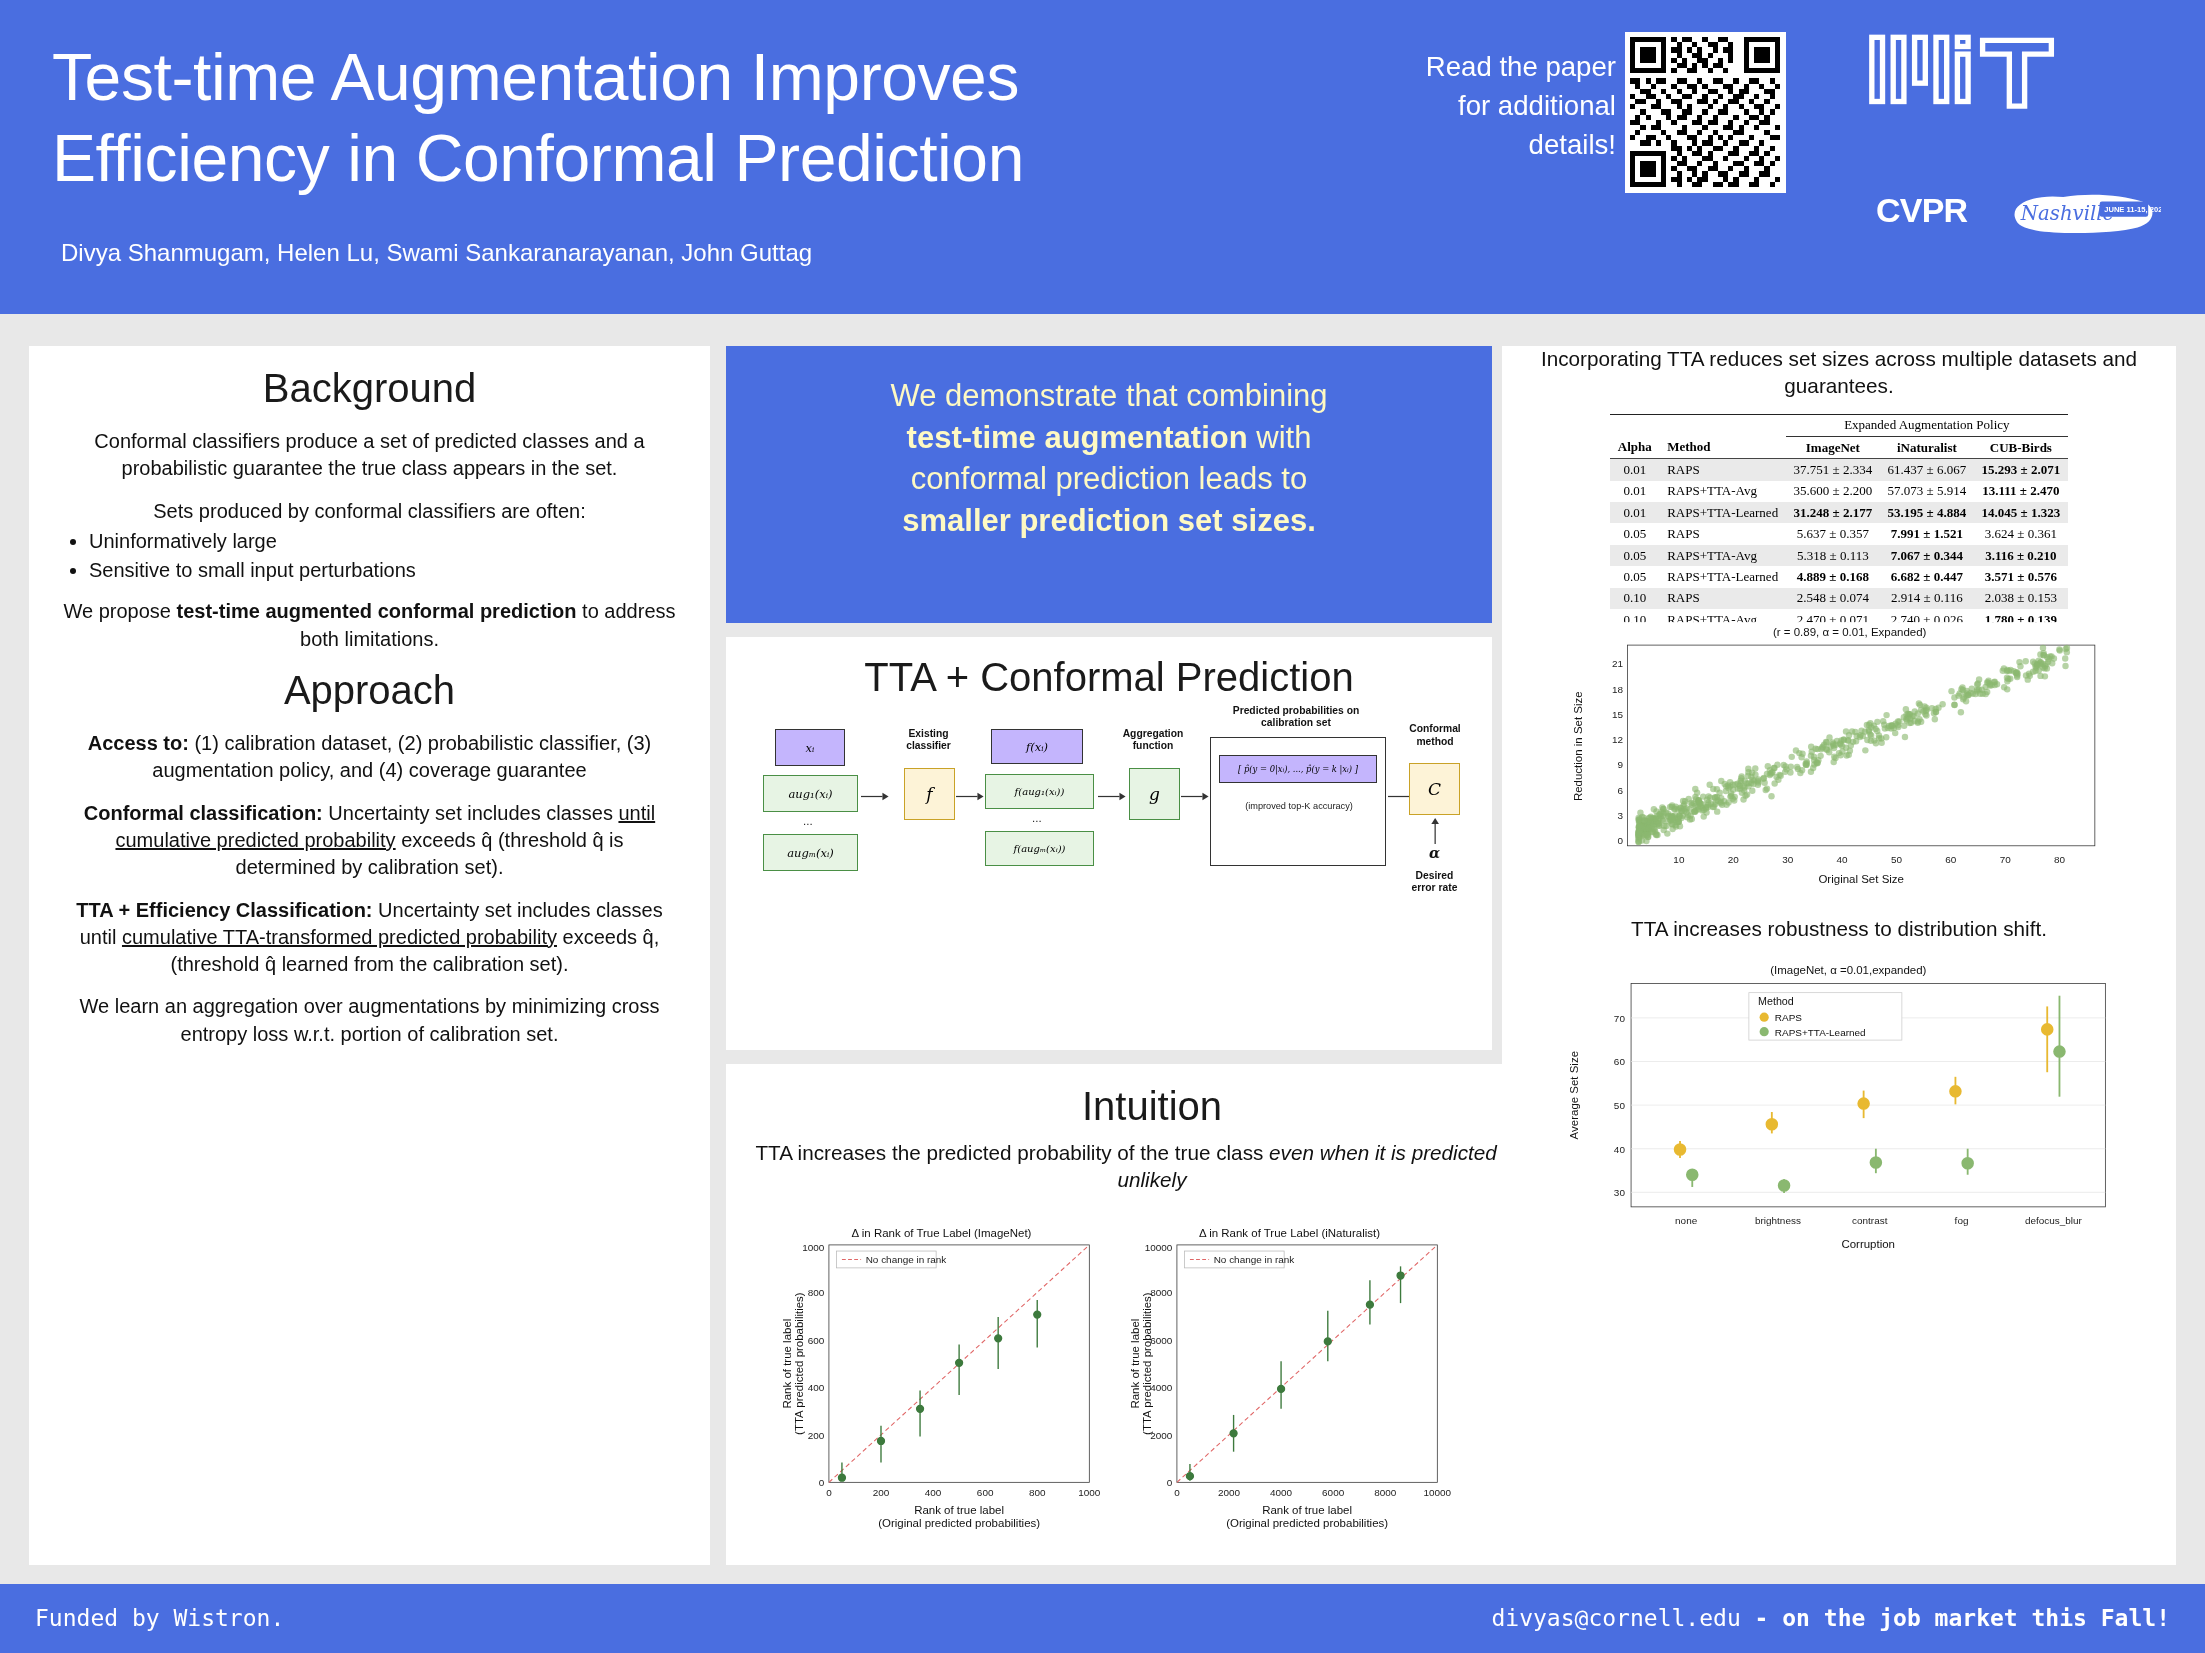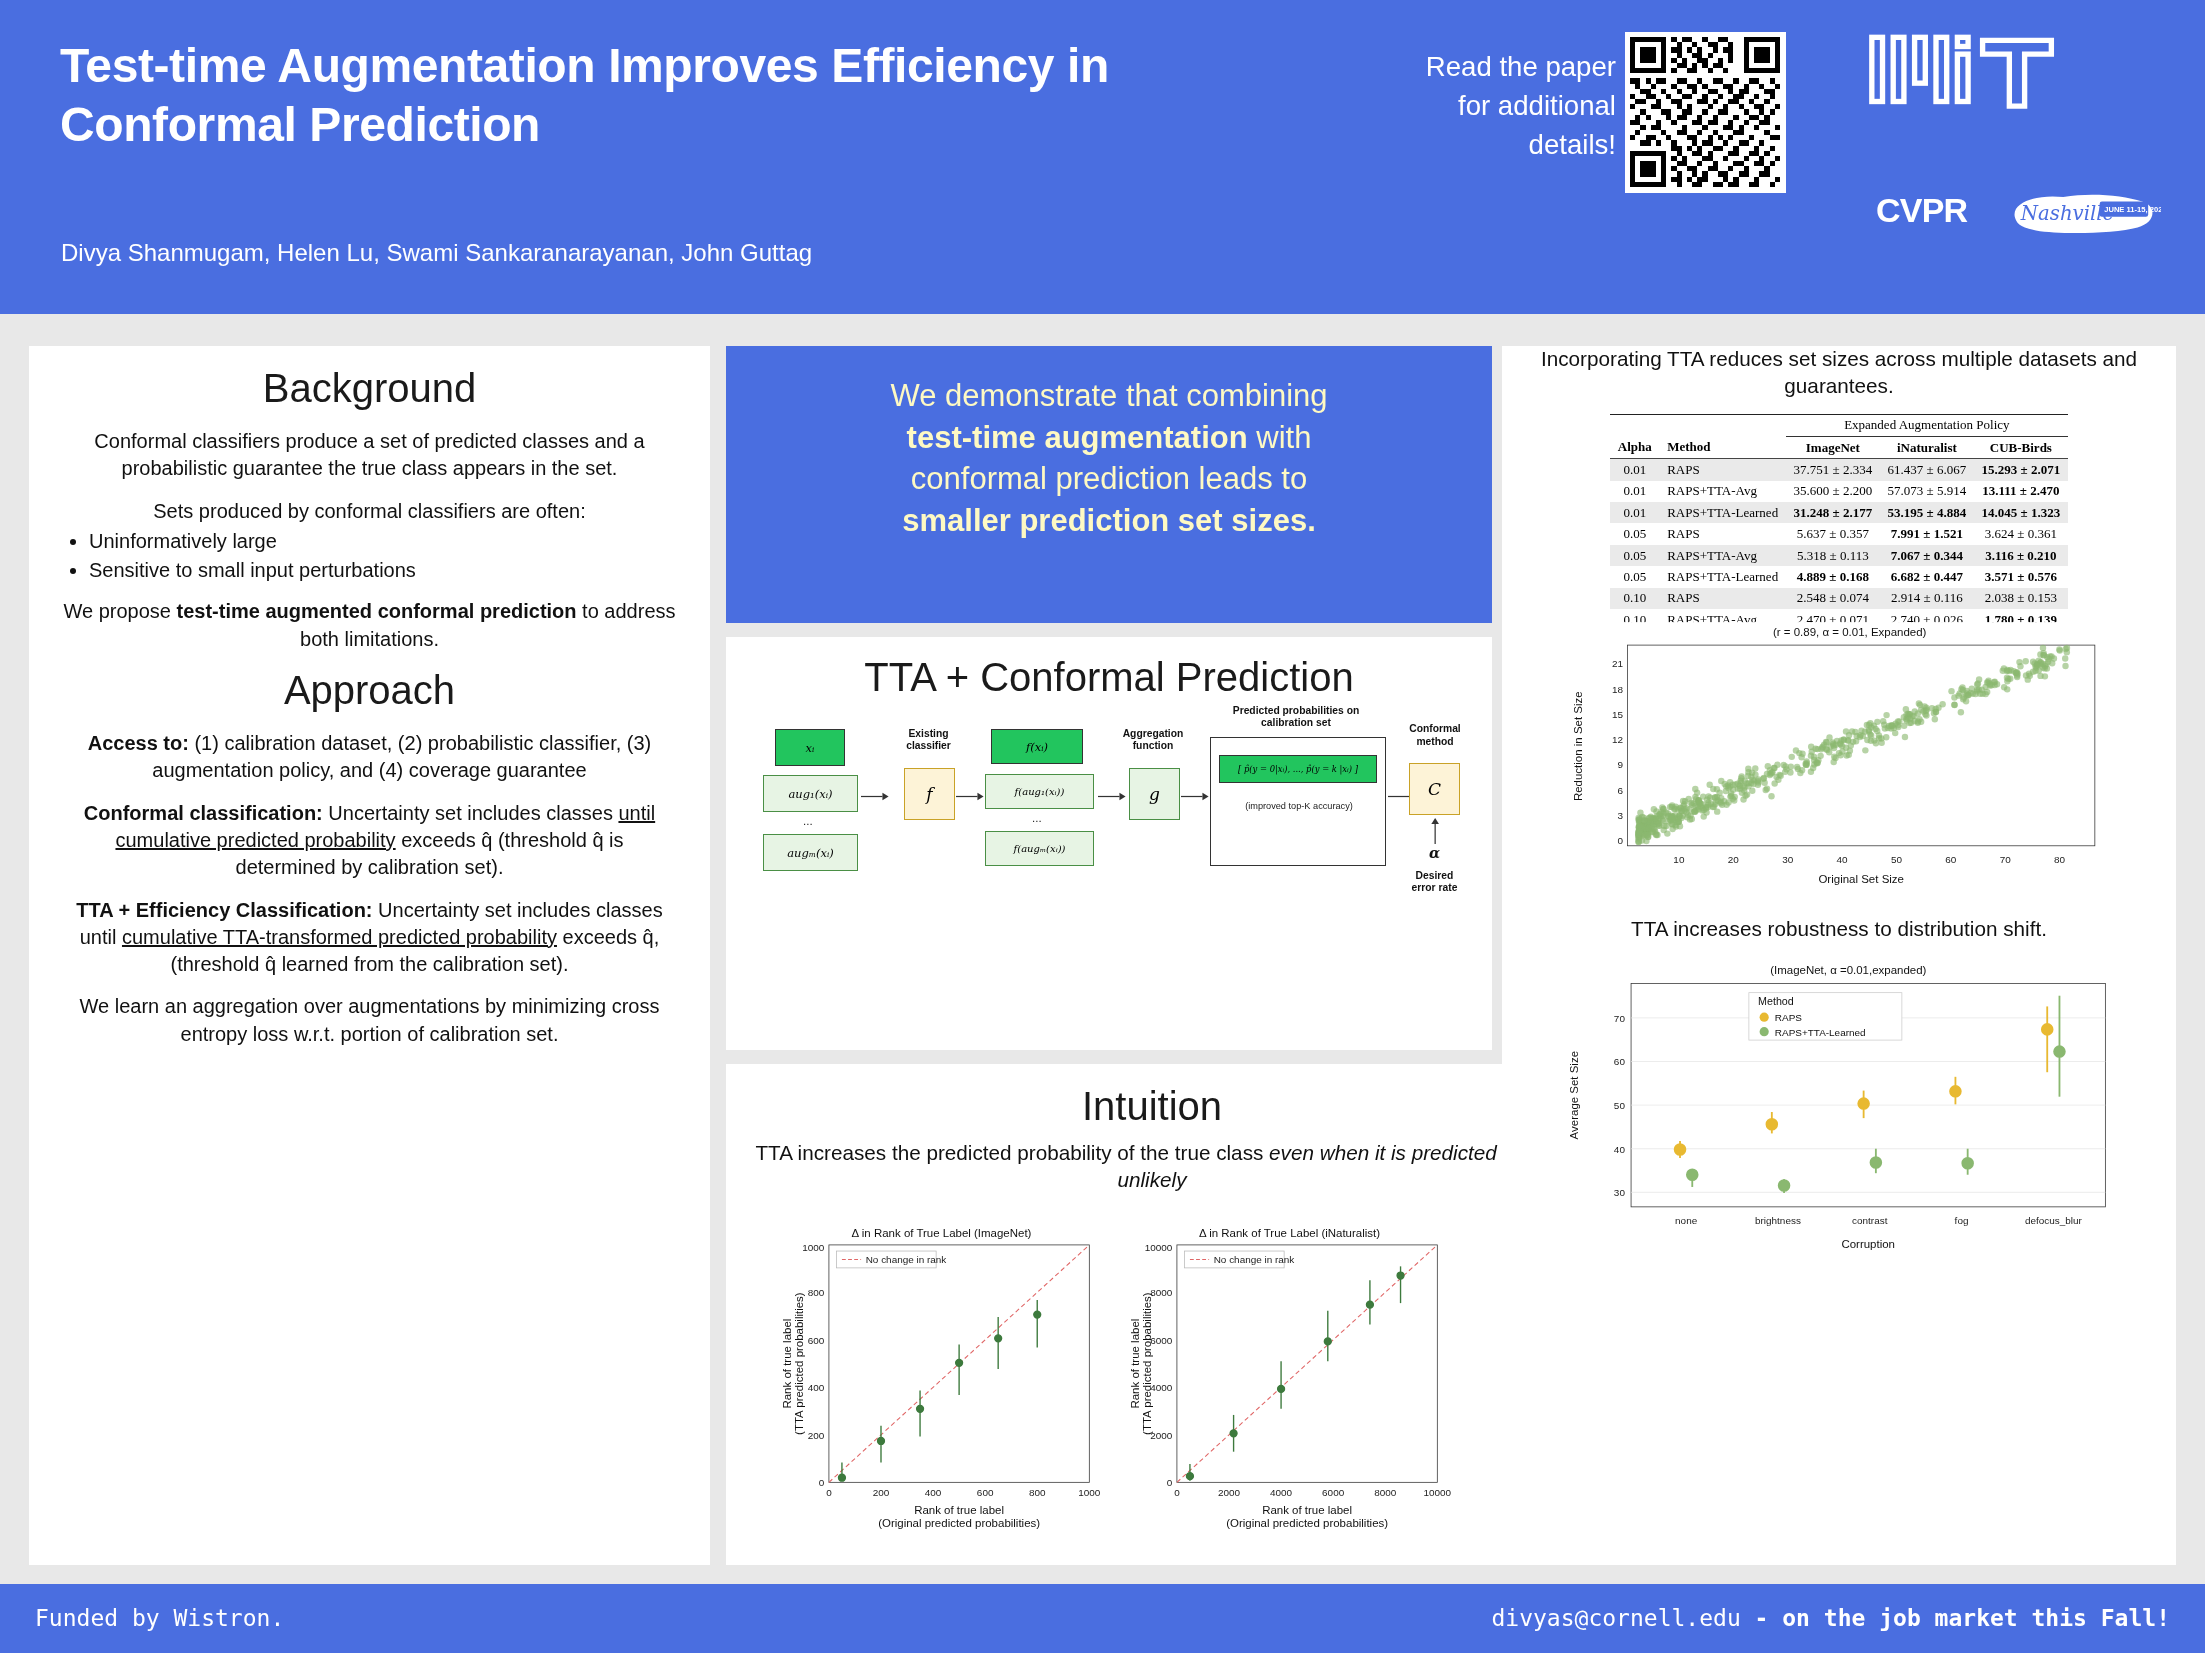--- a/index.html
+++ b/index.html
@@ -11,22 +11,22 @@
     overflow:hidden;
     position:relative;
   }
   
   .header {
     position:absolute; left:0; top:0; width:2205px; height:314px;
     background:#4a6ee0;
     color:#ffffff;
   }
   .title {
-    position:absolute; left:60px; top:37px; width:1195px;
-    font-size:48px; font-weight:bold; line-height:1.22;
+    position:absolute; left:52px; top:37px; width:1195px;
+    font-size:66px; font-weight:normal; line-height:1.22;
     letter-spacing:-0.4px;
   }
   .authors {
     position:absolute; left:61px; top:239px;
     font-size:24px; font-weight:normal;
   }
   .readpaper {
     position:absolute; left:1394px; top:47px; width:222px;
     text-align:right; font-size:27.6px; line-height:1.42;
   }
@@ -68,21 +68,21 @@
   u { text-decoration:underline; }
 
   .callout {
     color:#fef9c3; font-size:31px; line-height:1.34; text-align:center;
     padding:29px 47px 0 47px;
   }
 
   
   .diagram { position:relative; width:100%; height:253px; margin-top:7.7px; }
   .dg-box {
-    position:absolute; border:1.1px solid #333; background:#22c55e;
+    position:absolute; border:1.1px solid #333; background:#c4b5fd;
     font-size:11.5px; display:flex; align-items:center; justify-content:center;
     font-family:"DejaVu Serif", serif; font-style:italic;
   }
   .dg-green { background:#e7f4e4; border:1.1px solid #4a8f45; }
   .dg-yellow{ background:#fdf3d7; border:1.1px solid #c9a227; }
   .dg-label {
     position:absolute; font-size:10.3px; text-align:center; font-weight:bold;
     font-family:"Liberation Sans", sans-serif; font-style:normal; color:#111;
     line-height:1.2;
   }

